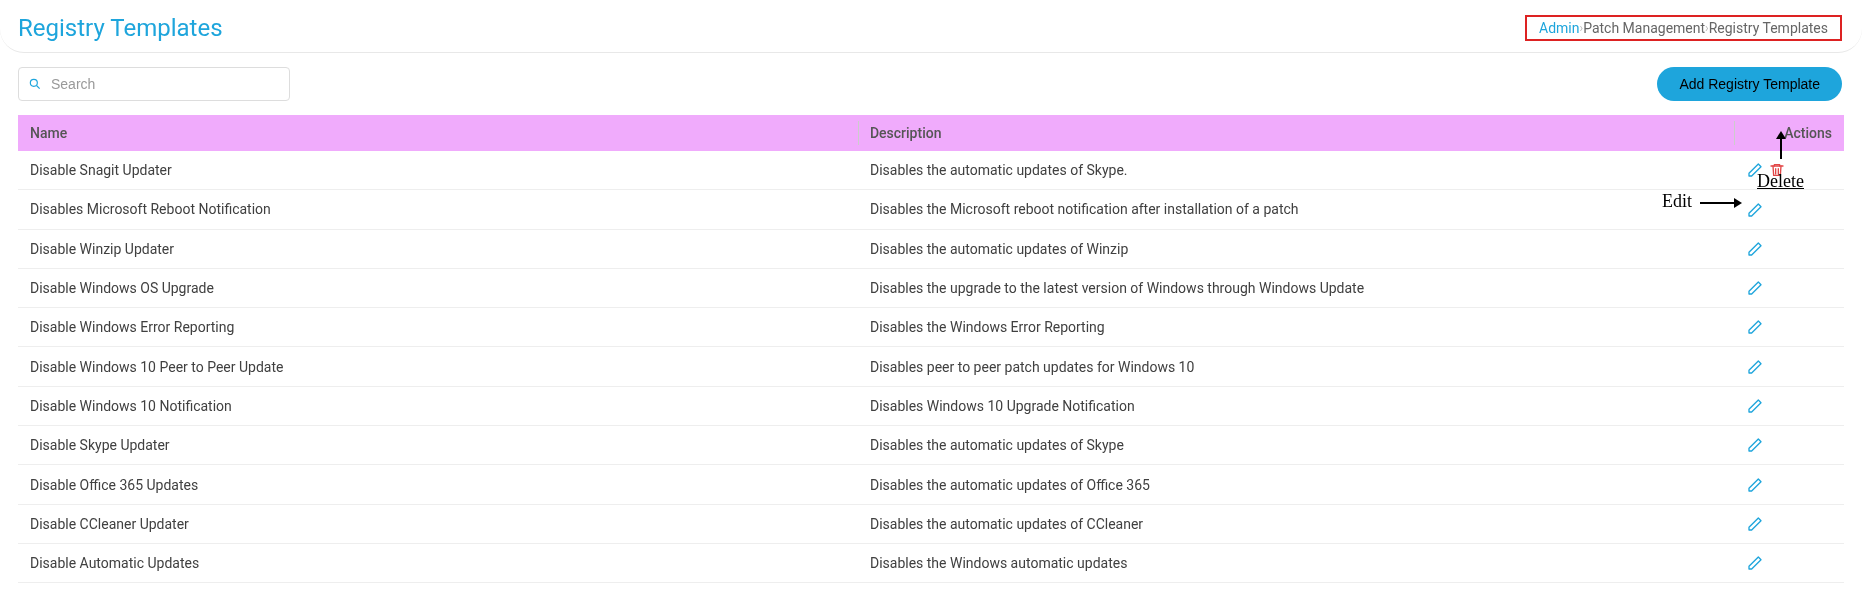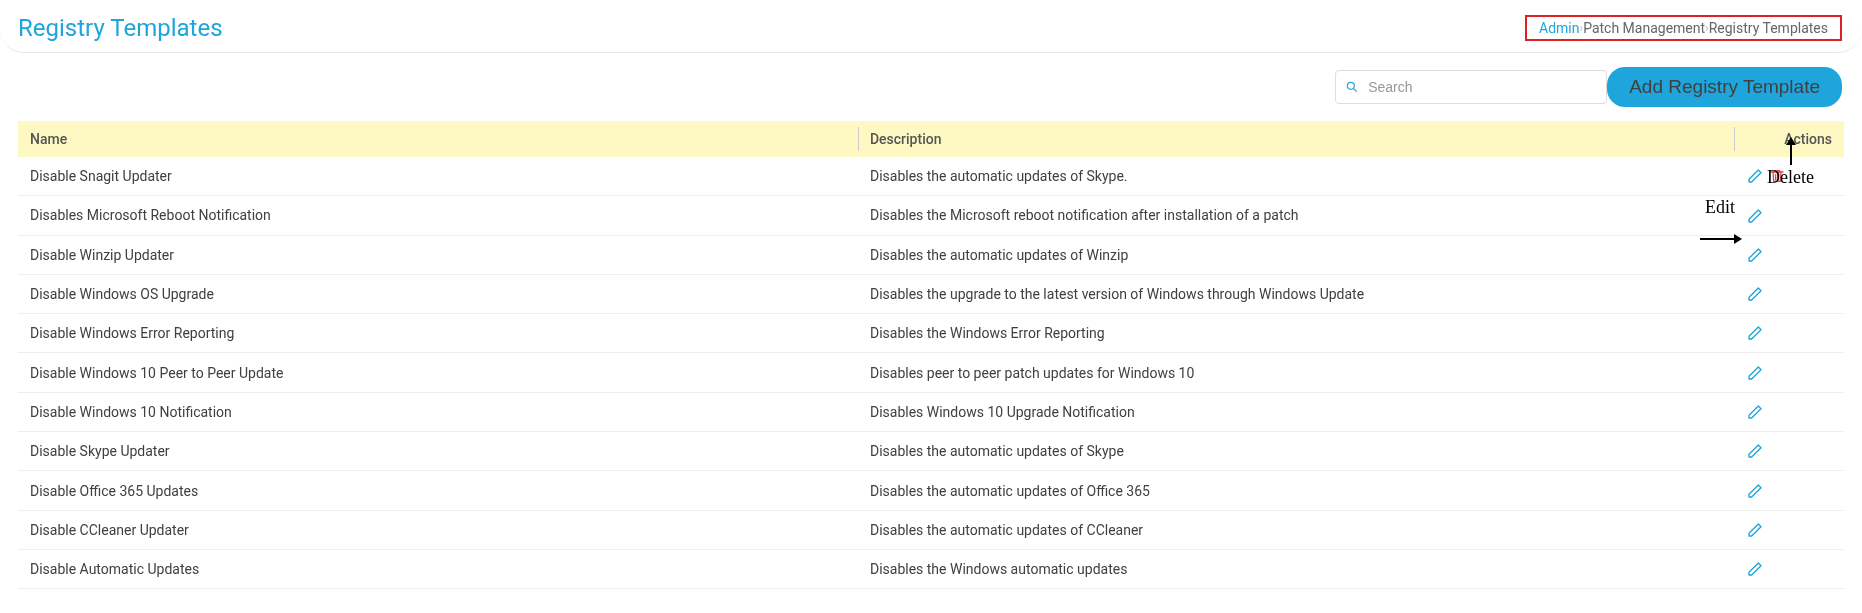--- a/index.html
+++ b/index.html
@@ -40,21 +40,21 @@
     }
     .breadcrumb-link {
       color: #1ea5dc;
     }
     .breadcrumb-sep {
       color: #bbb;
       font-size: 12px;
     }
     .toolbar {
       display: flex;
-      justify-content: flex-end;
+      justify-content: space-between;
       align-items: center;
       padding: 14px 20px 10px 18px;
     }
     .search-wrap {
       position: relative;
       width: 272px;
     }
     .search-wrap svg {
       position: absolute;
       left: 10px;
@@ -73,35 +73,35 @@
       padding: 0 12px 0 32px;
       font-size: 14px;
       color: #666;
       outline: none;
     }
     .search-input::placeholder {
       color: #999;
     }
     .primary-btn {
       background: #1ea5dc;
-      color: #404040;
+      color: #000000;
       border: none;
       border-radius: 18px;
       padding: 9px 22px;
-      font-size: 19px;
+      font-size: 14px;
       cursor: pointer;
     }
     .table {
       width: calc(100% - 36px);
       margin: 4px 18px 0;
       border-collapse: collapse;
     }
     .table thead th {
       text-align: left;
-      background: #fef9c3;
+      background: #f0abfc;
       color: #555;
       font-weight: 500;
       padding: 10px 12px;
       font-size: 14px;
       border-left: none;
     }
     .table thead th.col-desc,
     .table thead th.col-actions {
       position: relative;
     }
@@ -148,38 +148,38 @@
     .edit-icon svg { stroke: #1ea5dc; fill: none; }
     .delete-icon svg { stroke: #e24646; fill: none; }
     
     .annot {
       position: absolute;
       color: #000;
       font-size: 18px;
       font-family: "Comic Sans MS", "Segoe Script", cursive;
       pointer-events: none;
       display: flex;
-      align-items: center;
-      gap: 12px;
-      flex-direction: column;
+      align-items: flex-end;
+      gap: 6px;
     }
     .annot svg { flex-shrink: 0; }
     .table-wrap {
       position: relative;
     }
     .annot-edit {
       top: 76px;
       right: 120px;
     }
     .annot-delete {
       top: 16px;
-      right: 48px;
+      right: 58px;
       flex-direction: column;
       align-items: center;
-      gap: 0;
+      gap: 10px;
+      text-decoration: underline;
     }
   </style>
 </head>
 <body>
 
 <div class="page">
   <div class="header-bar">
     <h1 class="page-title">Registry Templates</h1>
     <nav class="breadcrumb">
       <span class="breadcrumb-link">Admin</span>

